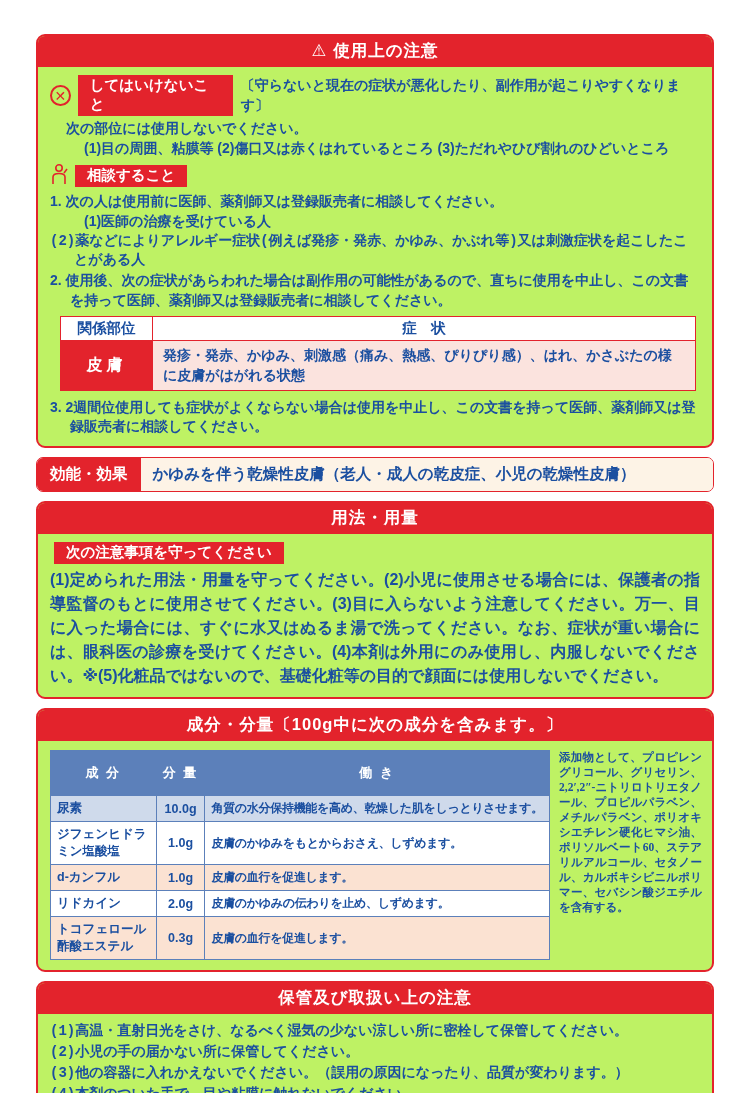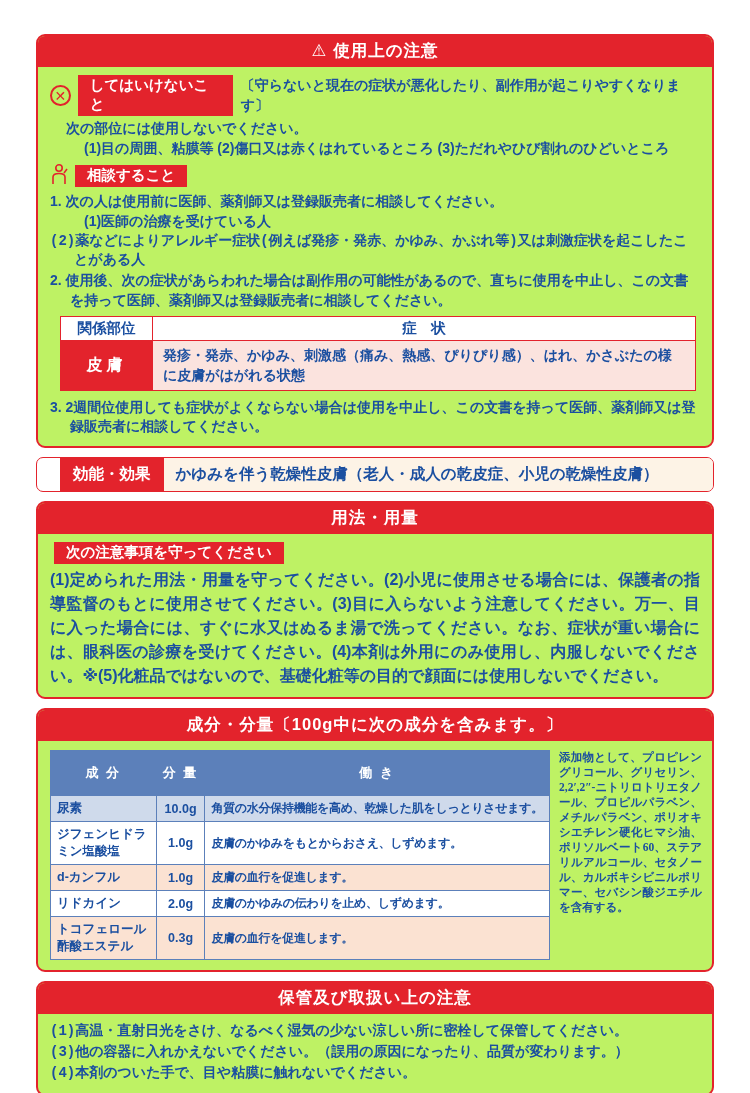--- a/index.html
+++ b/index.html
@@ -66,21 +66,21 @@
   }
   .symptom-table .symptom-cell {
     background: #fbe3de; color: #1b4fa0; font-weight: 600;
     padding: 4px 10px; line-height: 1.45; font-size: 14px;
   }
 
   
   .eff {
     display: flex; align-items: flex-end;
     border: 1.5px solid #e3232c; border-radius: 7px;
-    overflow: hidden; margin-bottom: 9px; padding-left: 23px;
+    overflow: hidden; margin-bottom: 9px;
   }
   .eff-label {
     background: #e3232c; color: #fff; font-weight: bold;
     font-size: 15.5px; padding: 6px 13px; white-space: nowrap;
     display: flex; align-items: center;
   }
   .eff-text {
     background: #fdf3e6; color: #1b4fa0; font-weight: bold;
     font-size: 15.5px; padding: 6px 12px; flex: 1;
     display: flex; align-items: center;
@@ -216,19 +216,20 @@
       </tbody>
         </table>
       <div class="additives">添加物として、プロピレングリコール、グリセリン、2,2′,2″-ニトリロトリエタノール、プロピルパラベン、メチルパラベン、ポリオキシエチレン硬化ヒマシ油、ポリソルベート60、ステアリルアルコール、セタノール、カルボキシビニルポリマー、セバシン酸ジエチルを含有する。</div>
     </div>
   </div>
 
   <div class="sec">
     <div class="sec-header">保管及び取扱い上の注意</div>
     <div class="sec-body">
       <div class="txt storage-item hang26">(1)高温・直射日光をさけ、なるべく湿気の少ない涼しい所に密栓して保管してください。</div>
+      <div class="txt storage-item hang26">(2)小児の手の届かない所に保管してください。</div>
       <div class="txt storage-item hang26">(3)他の容器に入れかえないでください。（誤用の原因になったり、品質が変わります。）</div>
       <div class="txt storage-item hang26">(4)本剤のついた手で、目や粘膜に触れないでください。</div>
 
     </div>
   </div>
 
 </div>
 
 </body></html>

